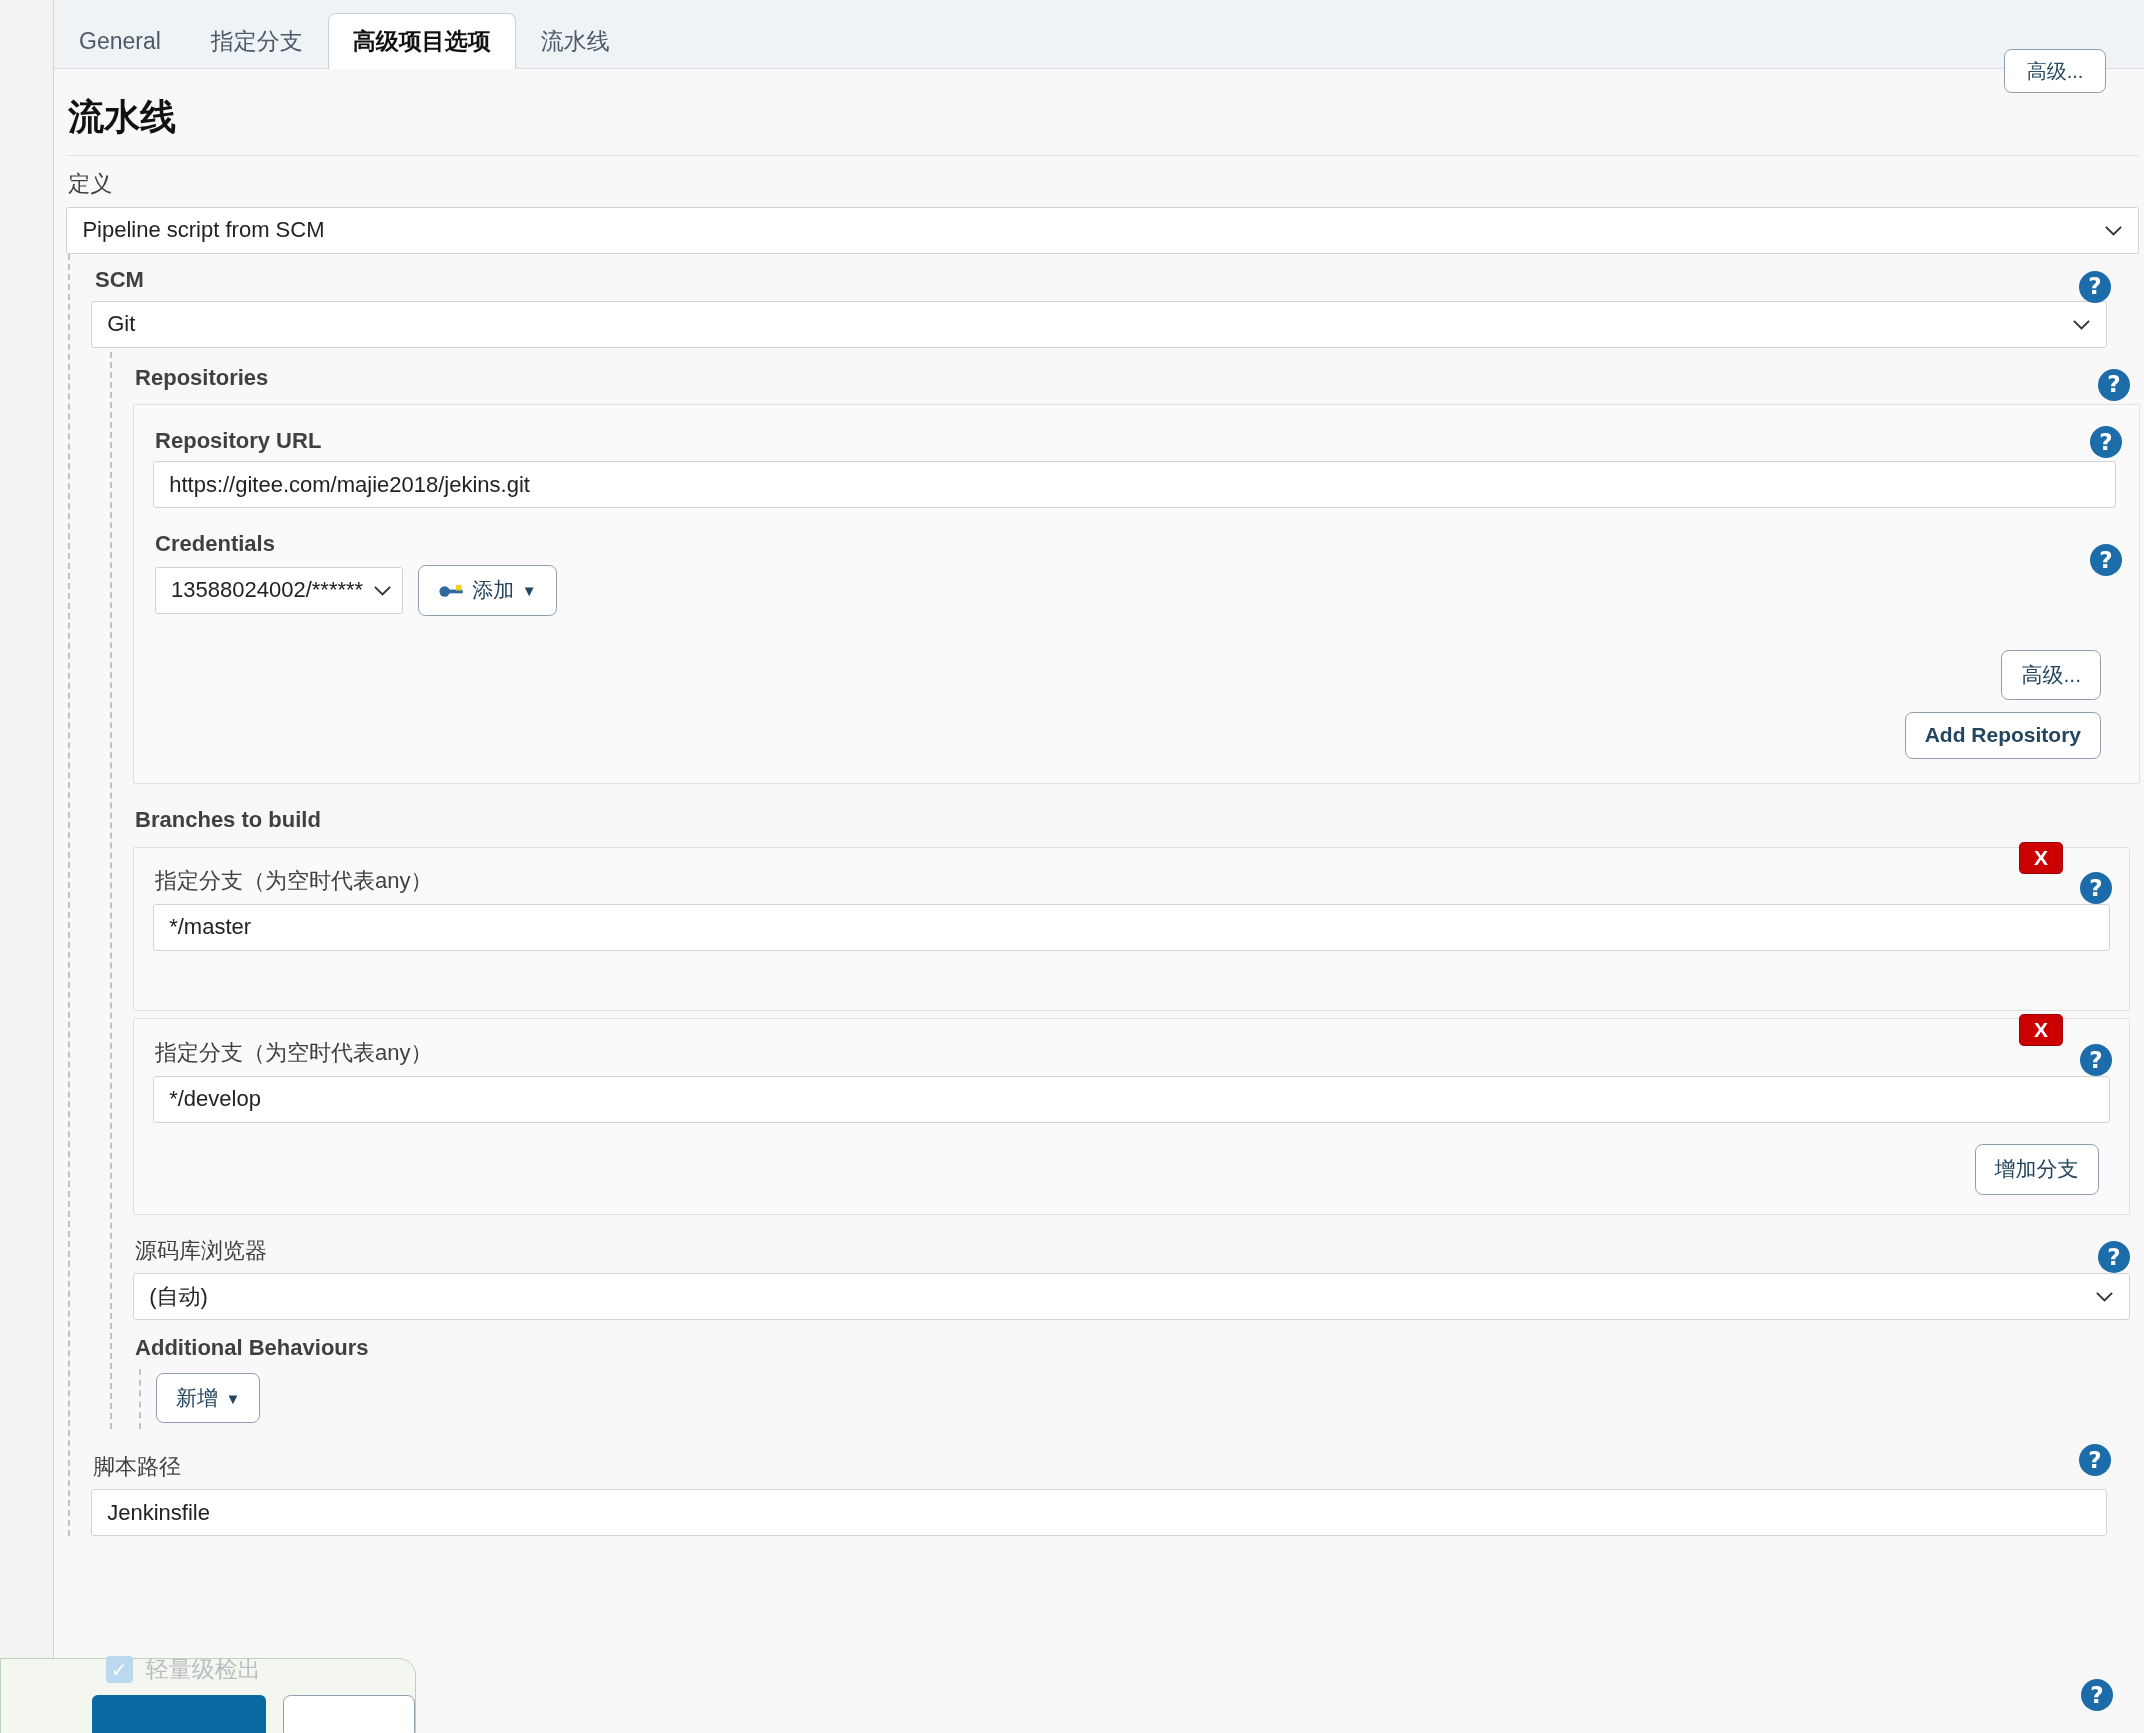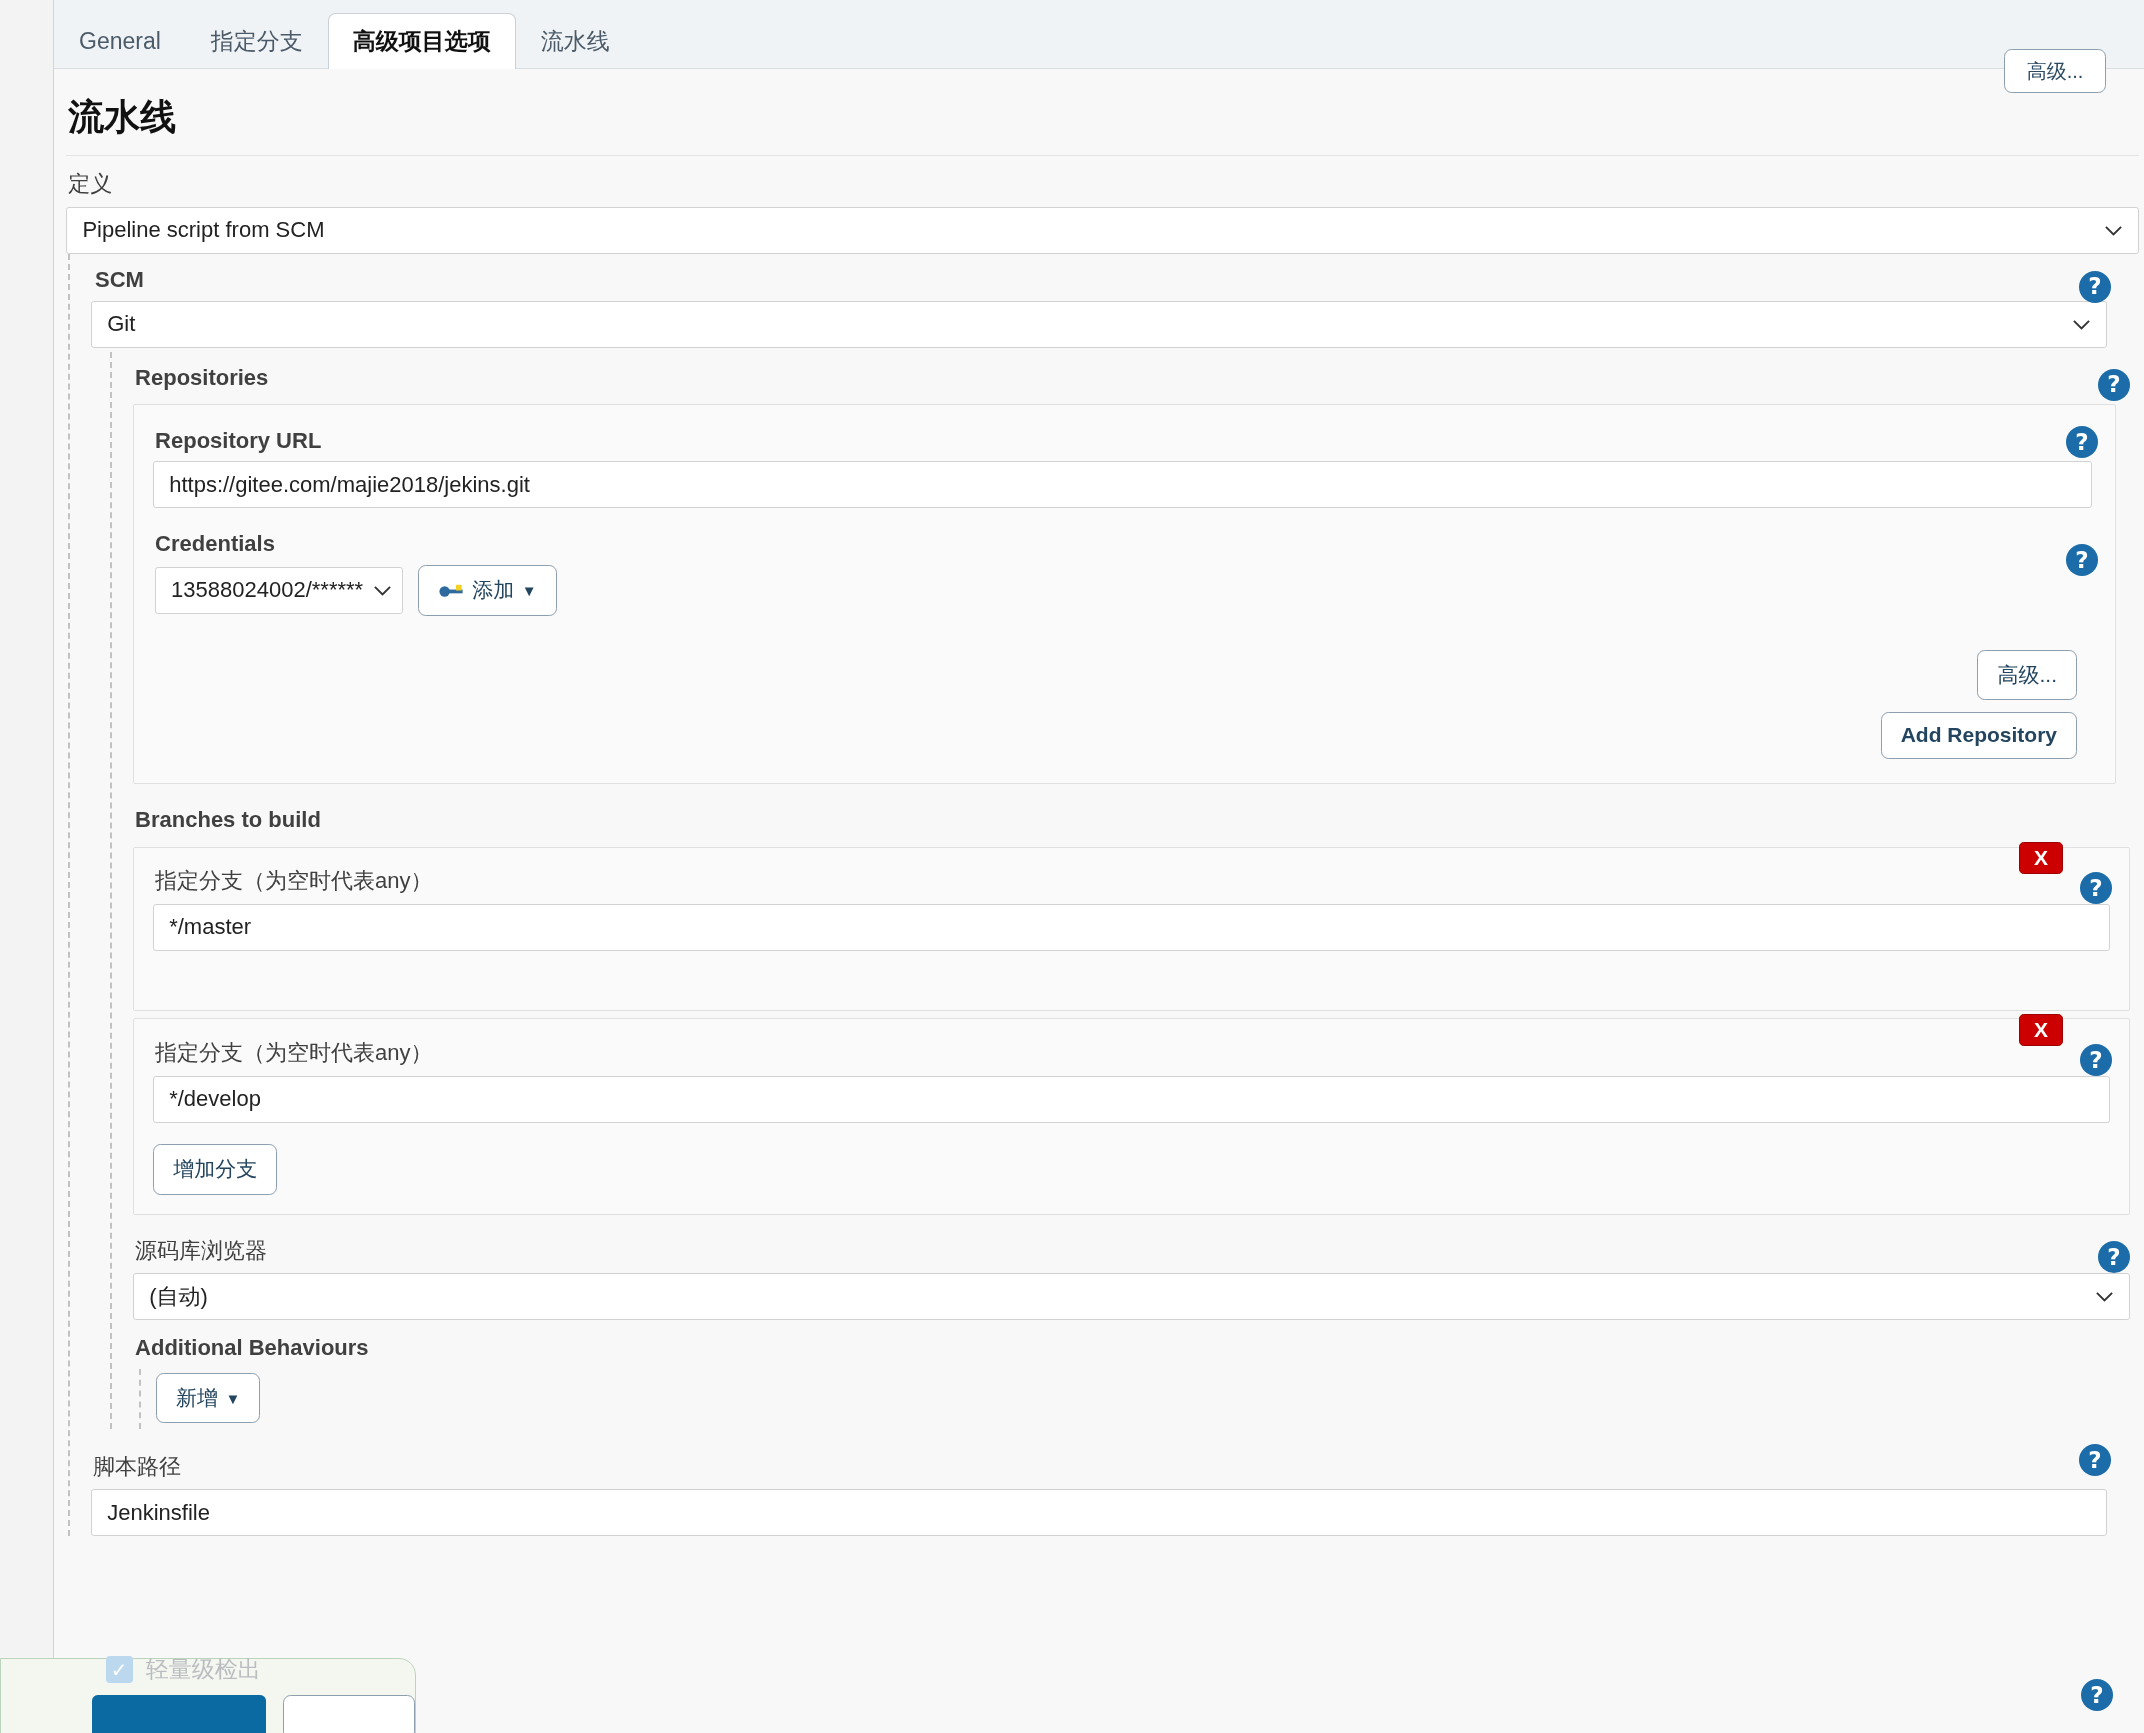--- a/index.html
+++ b/index.html
@@ -269,21 +269,21 @@
           </svg>
       </div>
     </div>
 
     <div class="nest2" style="position:relative; margin-top:3.8px;">
       <div class="lbl bold" style="padding-left:1.9px;">Repositories</div>
       <div class="help" style="right:15px; top:17px;">
           <span>?</span>
         </div>
 
-      <div class="panel" style="margin-right:29px; padding:9.5px 19px 24.6px 19px;">
+      <div class="panel" style="margin-right:5px; padding:9.5px 19px 24.6px 19px;">
         <div class="lbl bold" style="padding-left:1.9px;">Repository URL</div>
         <div class="help" style="right:17px; top:21px;">
             <span>?</span>
           </div>
         <div style="padding-right:3.8px;">
           <input class="field" style="width: 100%; font-family: &quot;Liberation Sans&quot;, sans-serif;" value="https://gitee.com/majie2018/jekins.git">
         </div>
 
         <div class="lbl bold" style="padding-left:1.9px; padding-top:23px;">Credentials</div>
         <div class="help" style="right:17px; top:139px;">
@@ -333,21 +333,21 @@
 
       <div class="panel" style="margin-right:15px; margin-top:7.6px; padding:15px 19px 19px 19px;">
         <div class="btn-x" style="position:absolute; right:66px; top:-5.7px;">
             <span>X</span>
           </div>
         <div class="help" style="right:17px; top:24.6px;">
             <span>?</span>
           </div>
         <div class="lbl" style="padding-left:1.9px; padding-top:3.8px;">指定分支（为空时代表any）</div>
         <input class="field" style="width: 100%; font-family: &quot;Liberation Sans&quot;, sans-serif;" value="*/develop">
-        <div style="display:flex; justify-content:flex-start; padding-top:21px; padding-right:11.4px;">
+        <div style="display:flex; justify-content:flex-end; padding-top:21px; padding-right:11.4px;">
           <div class="btn">
               <span>增加分支</span>
             </div>
         </div>
       </div>
 
       <div style="position:relative;">
         <div class="lbl" style="padding-left:1.9px; padding-top:21px;">源码库浏览器</div>
         <div class="help" style="right:15px; top:26.5px;">
             <span>?</span>

